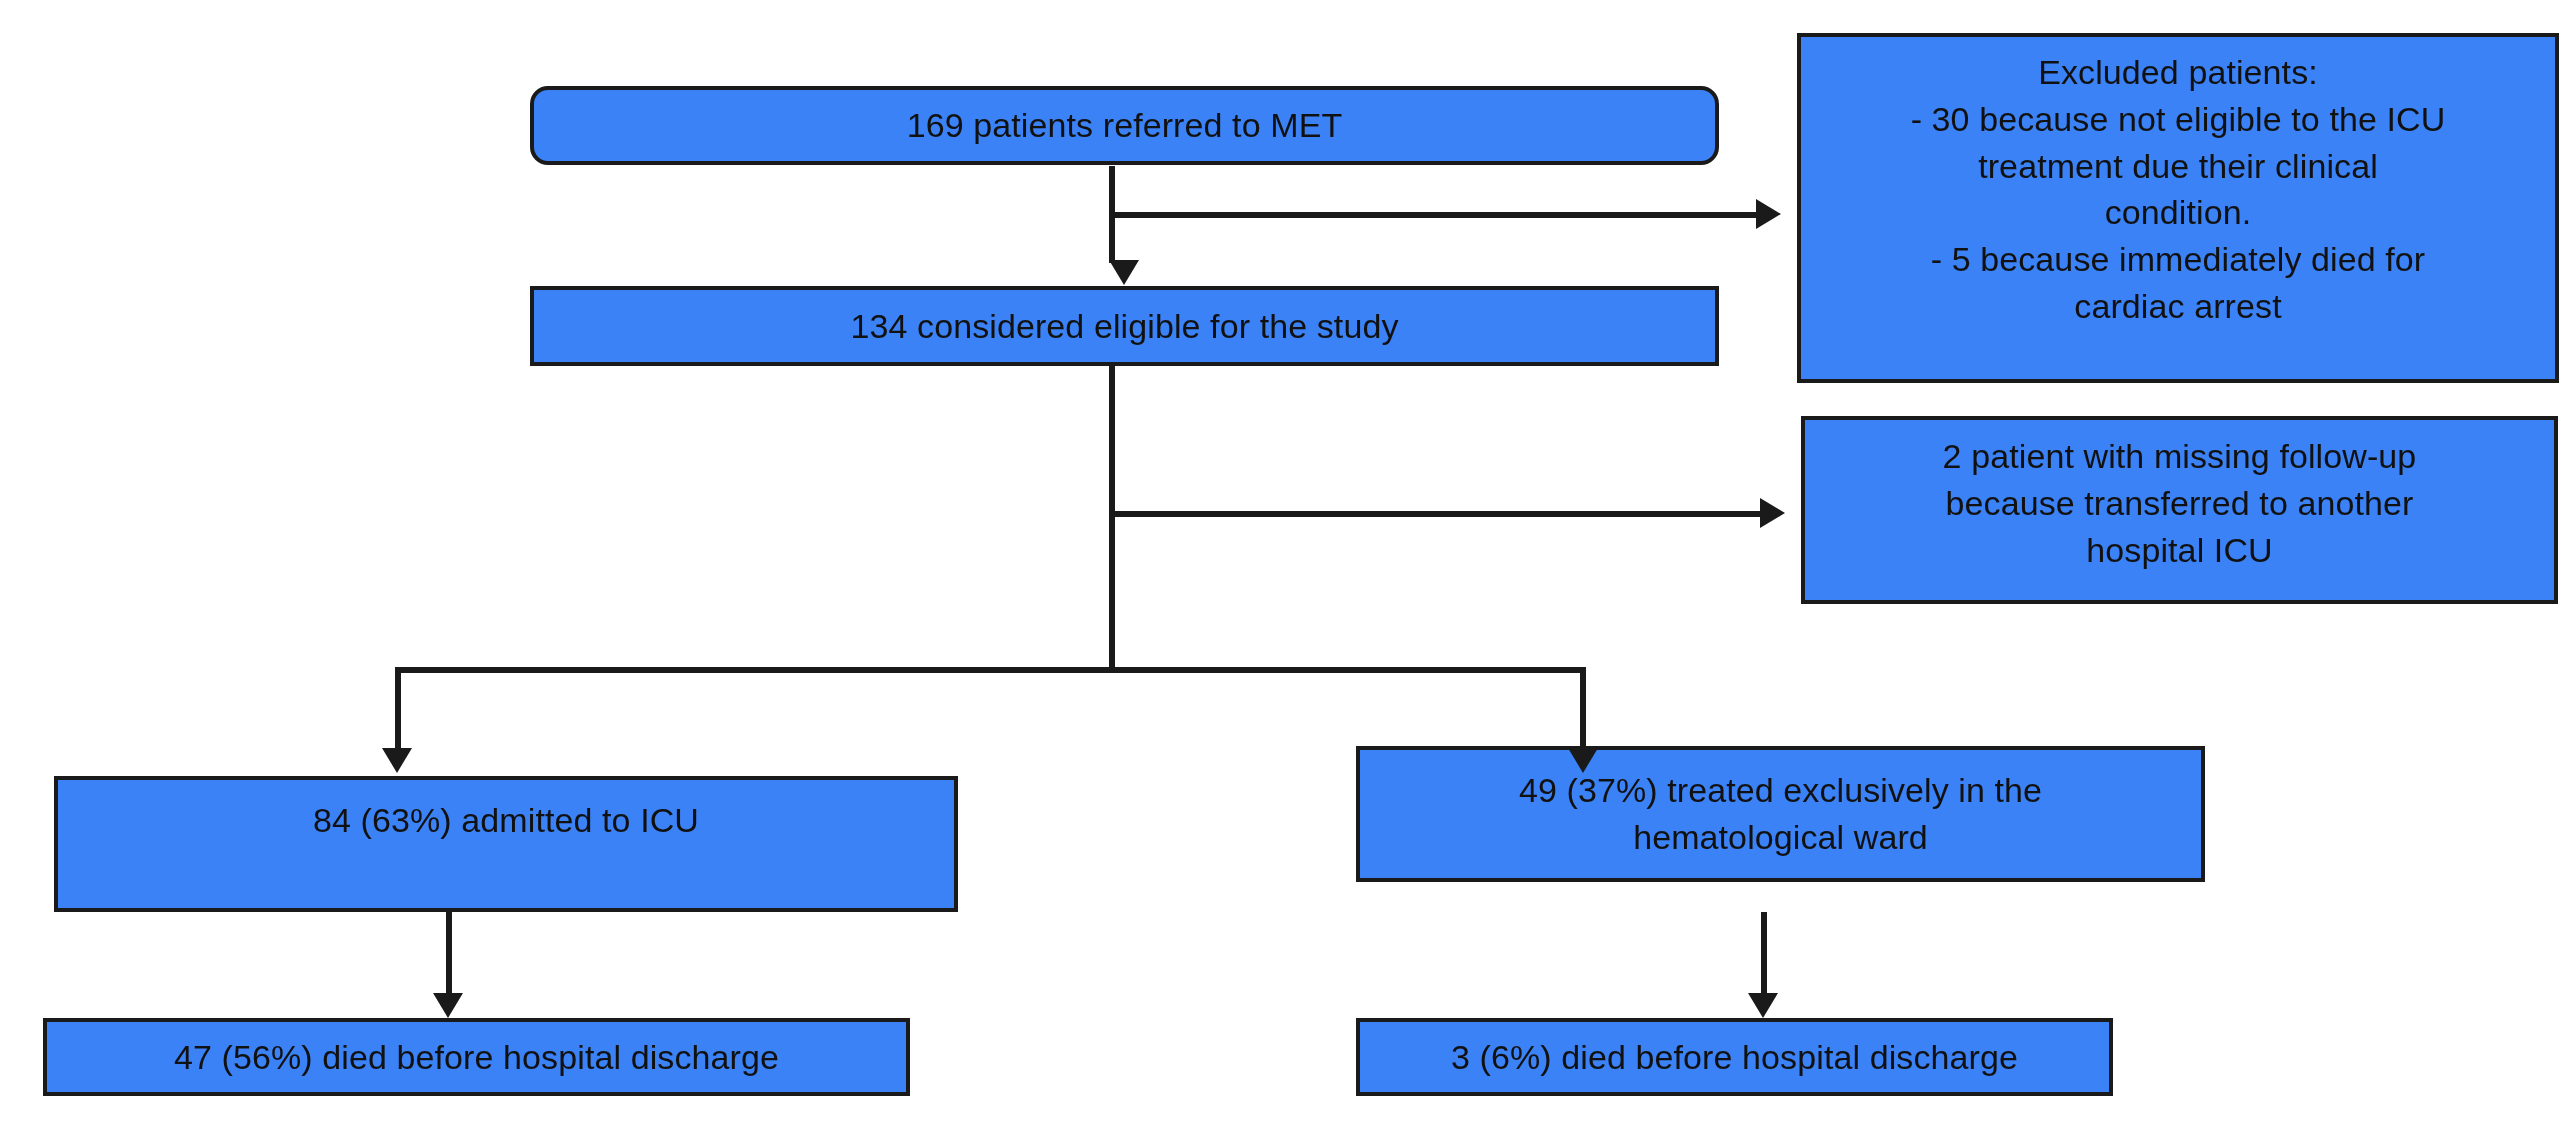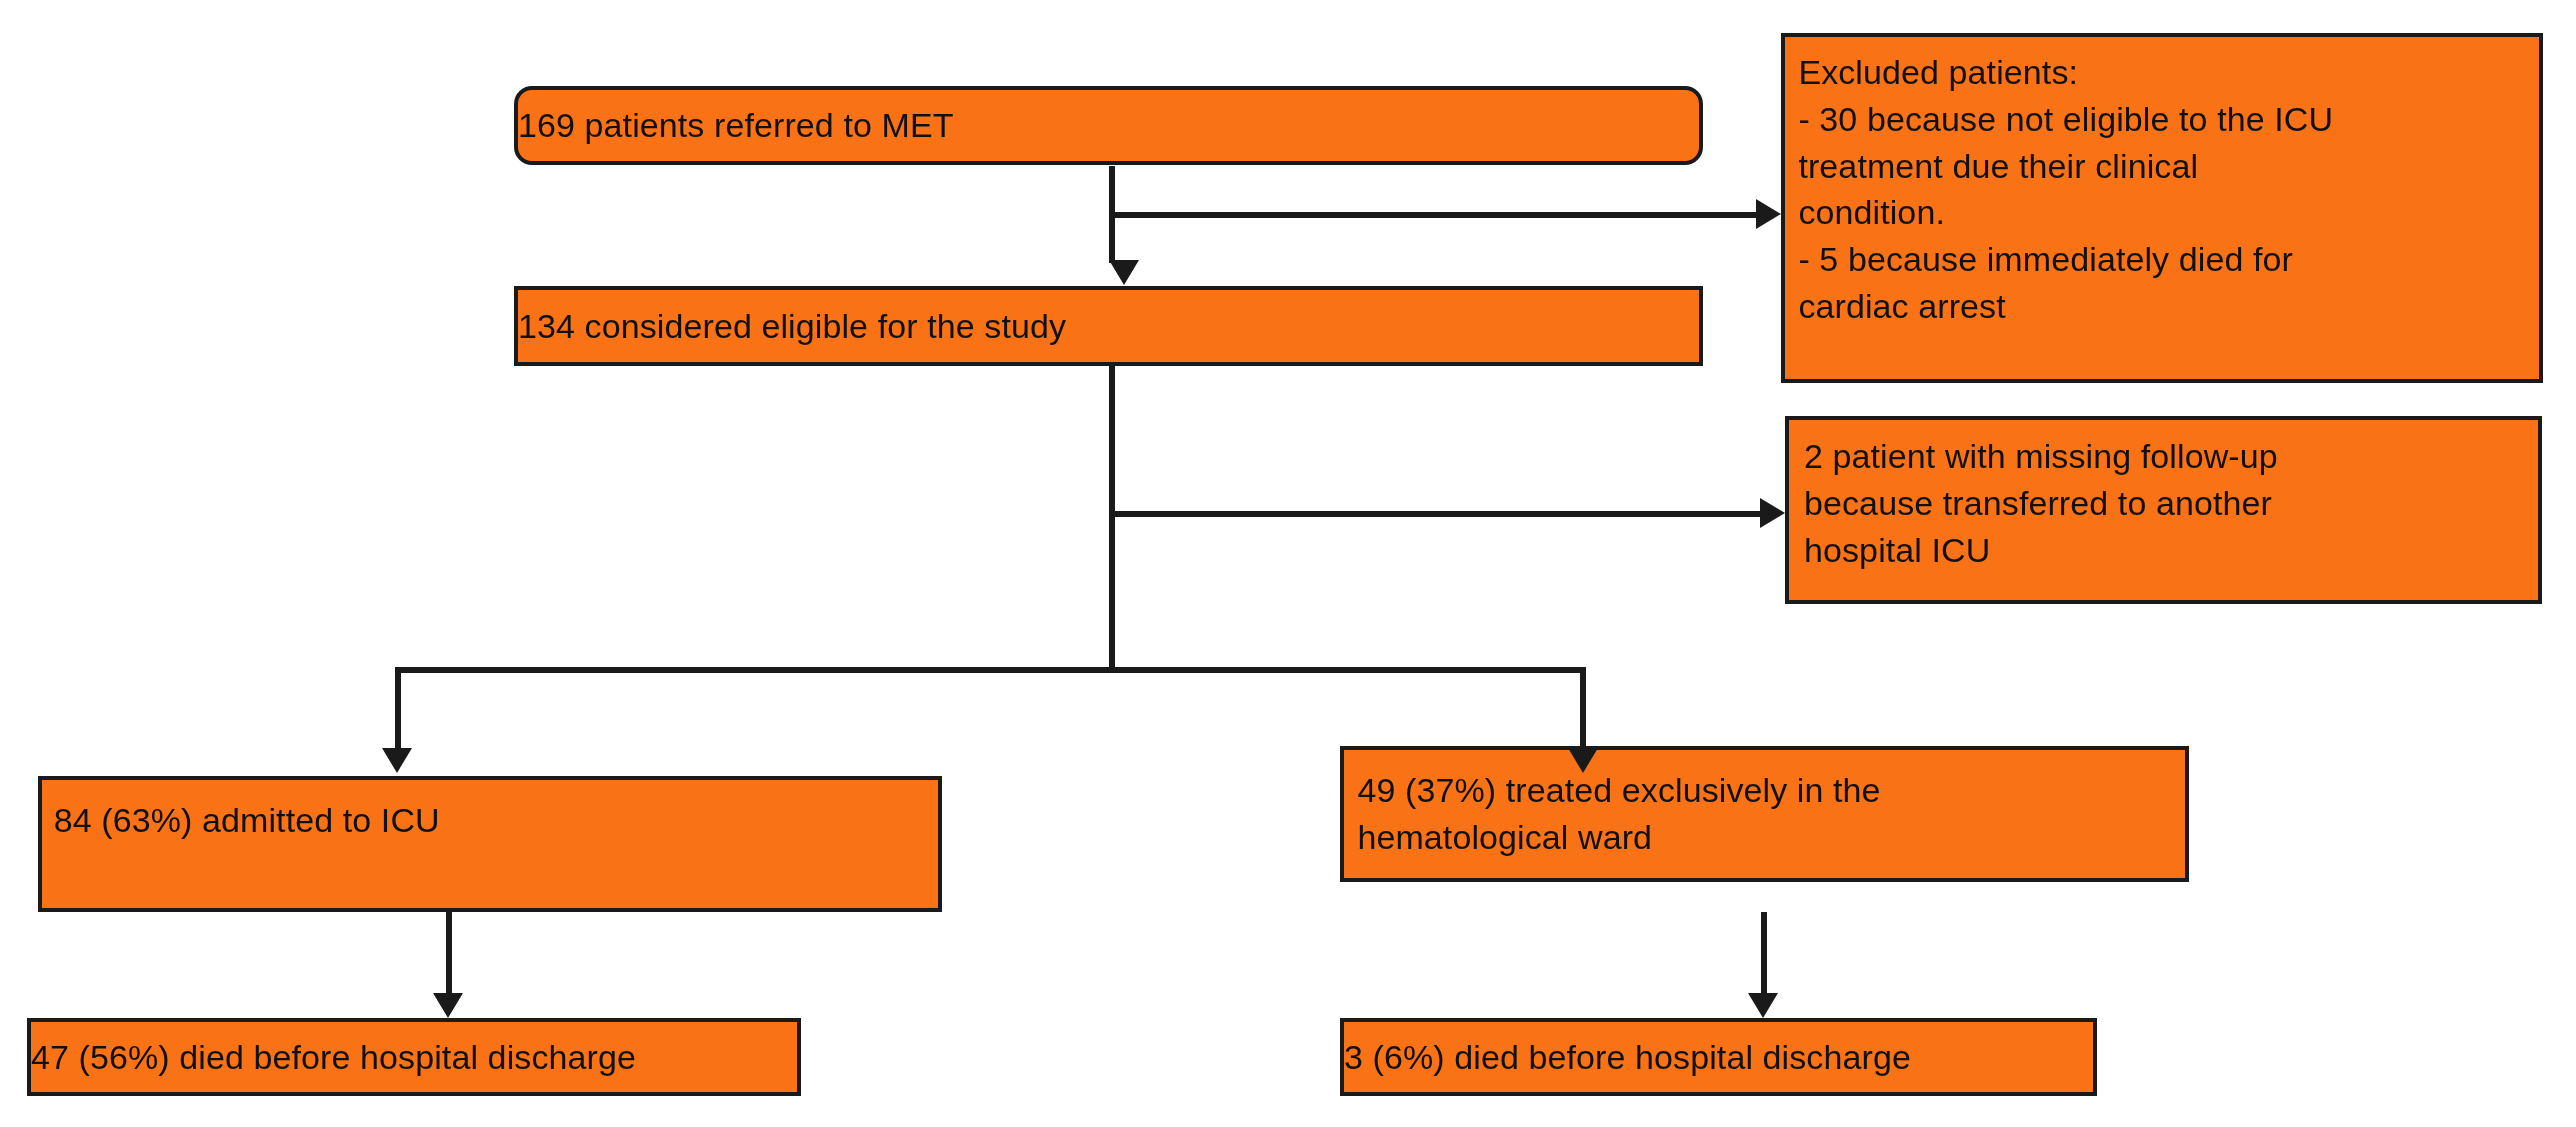--- a/index.html
+++ b/index.html
@@ -12,44 +12,46 @@
     width: 2576px;
     height: 1128px;
     background: #ffffff;
     font-family: "Liberation Sans", sans-serif;
     overflow: hidden;
   }
   .node {
     position: absolute;
     box-sizing: border-box;
     border: 4.2px solid #1a1a1a;
-    background: #f97316;
+    background: #3b82f6;
     color: #111111;
     display: flex;
     justify-content: center;
     font-size: 34px;
     line-height: 1.38;
+    text-align: center;
     letter-spacing: 0.1px;
+    margin-left: 16px;
   }
   .node .txt {
     display: block;
     width: 100%;
     white-space: pre-line;
   }
   .node.v-center { align-items: center; }
   .node.v-top { align-items: flex-start; }
 
   
   #node-referred      { left: 514px;  top: 86px;  width: 1189px; height: 79px; border-radius: 18px; }
   #node-eligible      { left: 514px;  top: 286px;  width: 1189px; height: 80px; }
   #node-excluded      { left: 1781px; top: 33px;   width: 762px;  height: 350px; padding: 11.7px 13.4px 0; }
   #node-missing       { left: 1785px; top: 416px;  width: 757px;  height: 188px; padding: 13.4px 15px 0; }
   #node-icu           { left: 38px;   top: 776px;  width: 904px; height: 136px; padding: 16.7px 11.7px 0; }
   #node-hema          { left: 1340px; top: 746px;  width: 849px; height: 136px; padding: 16.7px 13.4px 0; }
-  #node-icu-died      { left: 27px;   top: 1018px; width: 774px; height: 78px; }
+  #node-icu-died      { left: 27px;   top: 1018px; width: 867px; height: 78px; }
   #node-hema-died     { left: 1340px; top: 1018px; width: 757px; height: 78px; }
 
   
   .vline {
     position: absolute;
     width: 5.9px;
     background: #1a1a1a;
   }
   .hline {
     position: absolute;

